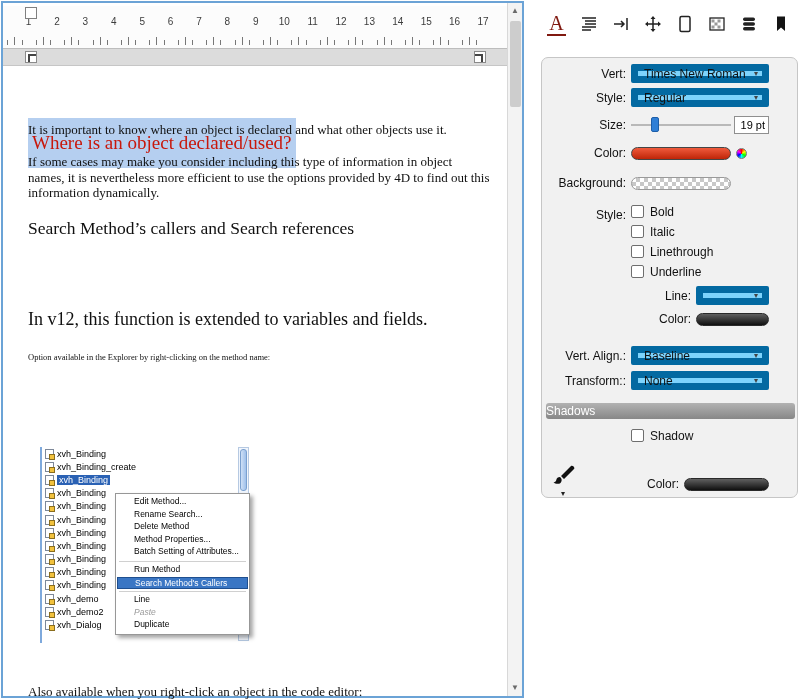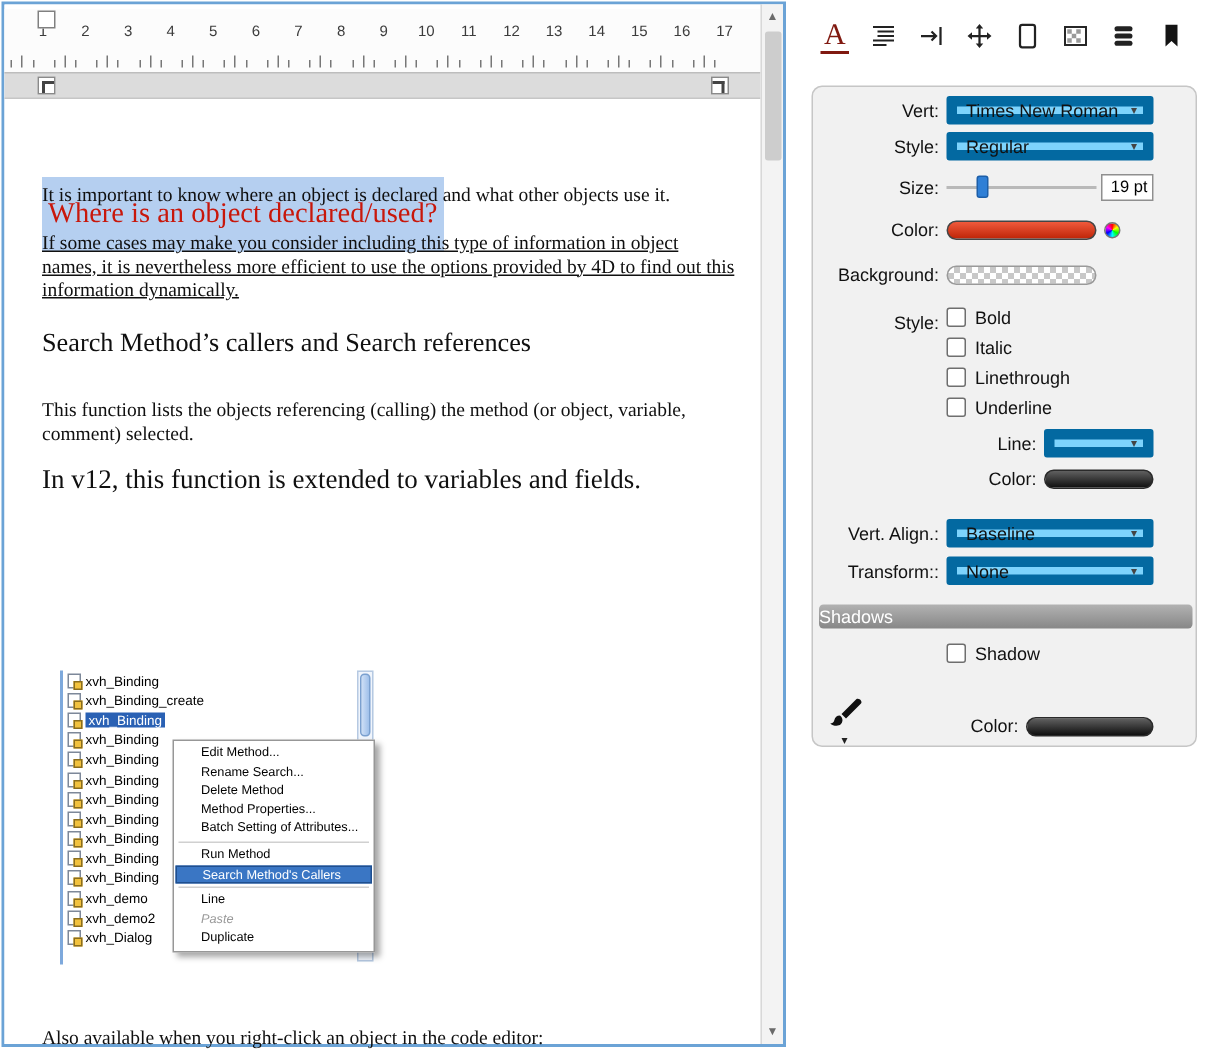--- a/index.html
+++ b/index.html
@@ -20,21 +20,21 @@
   .lmark,.rmark { position:absolute; top:2px; width:12px; height:12px; background:#fff; border:1px solid #8a8a8a; }
   .lmark { left:22px; } .rmark { left:471px; }
   .lmark::after { content:""; position:absolute; left:2px; top:2px; width:6px; height:6px; border-left:2px solid #444; border-top:2px solid #444; }
   .rmark::after { content:""; position:absolute; right:2px; top:2px; width:6px; height:6px; border-right:2px solid #444; border-top:2px solid #444; }
 
   
   #page-bg { position:absolute; left:0; top:63px; right:15px; bottom:0; background:#fff; }
   .dtext { position:absolute; font-family:"Liberation Serif",serif; color:#101010; }
   .h1hl { left:25px; top:83px; font-size:19px; color:#c8170b; background:#b5cff0; padding:14px 4px; white-space:nowrap;margin-top:32px; }
   .p1 { left:25px; top:119px; font-size:13px; line-height:15.5px; width:465px; }
-  .p2 { left:25px; top:151px; font-size:13px; line-height:15.5px; width:462px;text-decoration:underline; }
+  .p2 { left:25px; top:151px; font-size:13px; line-height:15.5px; width:462px; }
   .h2 { left:25px; top:215px; font-size:17.5px; white-space:nowrap; }
   .p3 { left:25px; top:262px; font-size:13px; line-height:15.5px; width:462px; }
   .p4 { left:25px; top:306px; font-size:18px; }
   .pnote { left:25px; top:349px; font-size:8.5px; }
   .pbottom { left:25px; top:681px; font-size:13px; }
 
   
   #shot { position:absolute; left:33px; top:441px; width:216px; height:210px; background:#fff; }
   .shot-vline { position:absolute; left:4px; top:3px; width:2px; height:196px; background:#7ea9dc; }
   .shot-list { position:absolute; left:9px; top:3px; width:193px; }
@@ -182,22 +182,22 @@
       <div class="rmark"></div>
     </div>
   </div>
 
   <div id="page-bg"></div>
 
   <div class="dtext h1hl">Where is an object declared/used?</div>
   <div class="dtext p1">It is important to know where an object is declared and what other objects use it.</div>
   <div class="dtext p2">If some cases may make you consider including this type of information in object names, it is nevertheless more efficient to use the options provided by 4D to find out this information dynamically.</div>
   <div class="dtext h2">Search Method’s callers and Search references</div>
-  <div class="dtext p3">This function lists the objects referencing (calling) the method (or object, variable, comment) selected.</div>
   <div class="dtext p4">In v12, this function is extended to variables and fields.</div>
+  <div class="dtext pnote">Option available in the Explorer by right-clicking on the method name:</div>
 
   <div id="shot">
     <div class="shot-vline"></div>
     <div class="shot-list">
         <div class="mrow">
           <span class="micon"></span>
           <span class="mlabel">xvh_Binding</span>
         </div>
         <div class="mrow">
           <span class="micon"></span>

